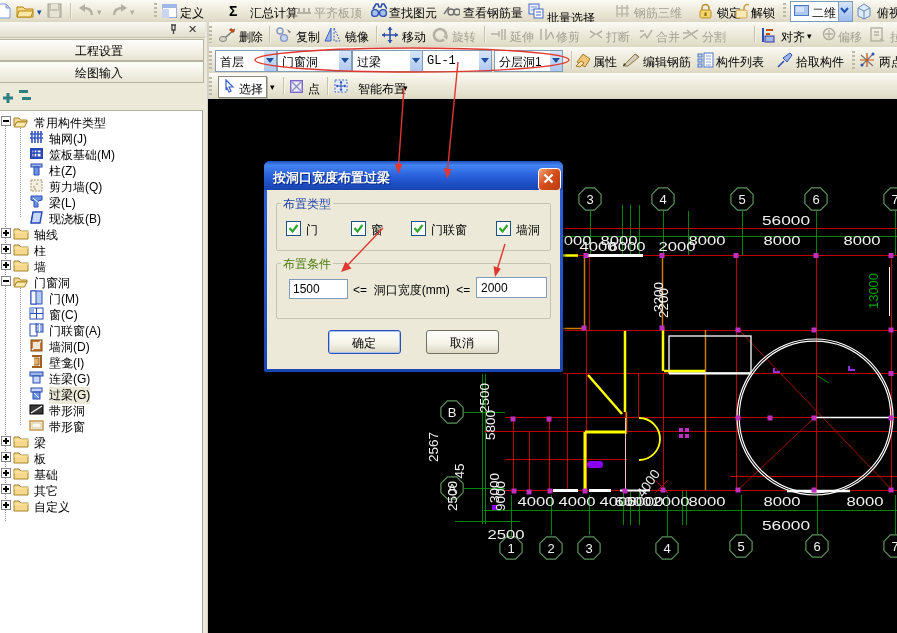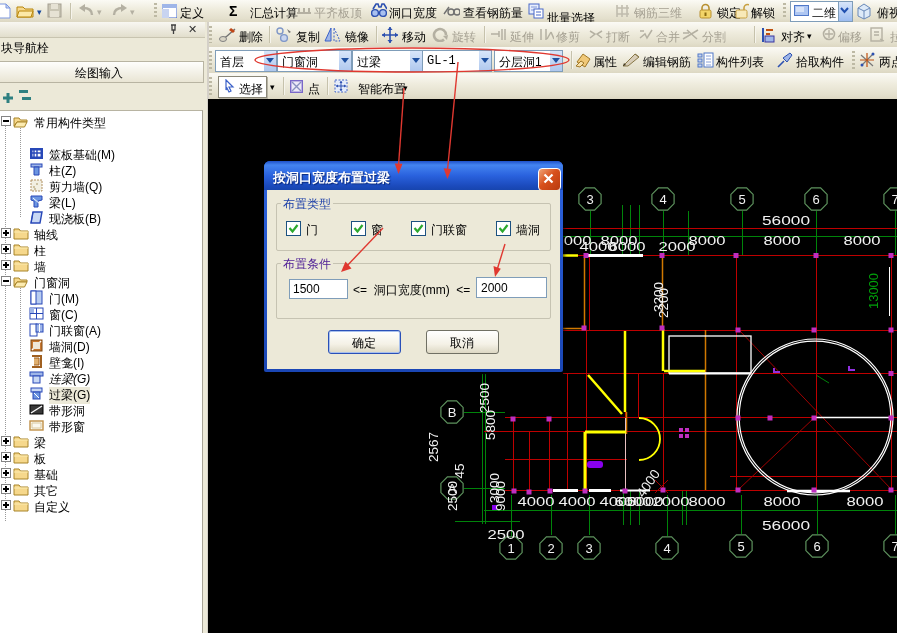--- a/index.html
+++ b/index.html
@@ -69,21 +69,21 @@
 <div class="t" style="left:250px;top:5px;">汇总计算</div>
 <svg class="ico" style="left:296px;top:4px;" width="16" height="14" viewBox="0 0 16 14">
       <path d="M1 9h14M3 9V4m5 5V4m5 5V4" stroke="#B4B0A2" stroke-width="2"></path>
     </svg>
 <div class="t grey" style="left:314px;top:5px;">平齐板顶</div>
 <svg class="ico" style="left:371px;top:3px;" width="16" height="16" viewBox="0 0 16 16">
       <path d="M2 6l3-5h2l1 3h2l1-3h2l3 5" fill="none" stroke="#2C50B0" stroke-width="1.6"></path>
       <circle cx="4" cy="10" r="3.4" fill="#A8C0F0" stroke="#2C50B0" stroke-width="1.4"></circle>
       <circle cx="12" cy="10" r="3.4" fill="#A8C0F0" stroke="#2C50B0" stroke-width="1.4"></circle>
     </svg>
-<div class="t" style="left:389px;top:5px;">洞口宽度</div>
+<div class="t" style="left:389px;top:5px;">查找图元</div>
 <svg class="ico" style="left:443px;top:6px;" width="17" height="10" viewBox="0 0 17 10">
       <path d="M1 8L6 1" stroke="#707070" stroke-width="1.4" fill="none"></path>
       <circle cx="8" cy="6" r="3" fill="none" stroke="#707070" stroke-width="1.4"></circle>
       <circle cx="14" cy="6" r="3" fill="none" stroke="#707070" stroke-width="1.4"></circle>
     </svg>
 <div class="t" style="left:463px;top:5px;">查看钢筋量</div>
 <svg class="ico" style="left:528px;top:3px;" width="16" height="16" viewBox="0 0 16 16">
       <rect x="1" y="1" width="10" height="10" fill="#E8EEFC" stroke="#4868C8"></rect>
       <path d="M3 4h6M3 7h6" stroke="#8098D8"></path>
       <rect x="6" y="6" width="9" height="9" fill="#fff" stroke="#4868C8"></rect>
@@ -277,20 +277,23 @@
 </div>
 
 <div class="abs" style="left:0;top:22px;width:207px;height:611px;background:#ECE9D8;border-right:2px solid #D4D0C8;">
 <div class="abs" style="left:0;top:0;width:205px;height:15px;background:linear-gradient(180deg,#F8F7F2,#E2DECC);border-bottom:1px solid #C8C4B0;">
   <div class="t" style="left:1px;top:18px;">块导航栓</div>
   <svg class="ico" style="left:168px;top:2px;" width="11" height="11" viewBox="0 0 11 11">
         <path d="M3 1h5M4 1v5h3V1M5.5 6v4" stroke="#404040" stroke-width="1.3" fill="none"></path>
       </svg>
   <div class="t" style="left:188px;top:1px;font-size:11px;color:#303030;">✕</div>
 </div>
+<div class="abs" style="left:0;top:17px;width:203px;height:20px;background:linear-gradient(180deg,#FEFEFC,#E9E5D4);border:1px solid #B8B4A2;border-left:none;">
+  <div class="t" style="left:75px;top:3px;">工程设置</div>
+</div>
 <div class="abs" style="left:0;top:39px;width:203px;height:20px;background:linear-gradient(180deg,#FEFEFC,#E9E5D4);border:1px solid #B8B4A2;border-left:none;">
   <div class="t" style="left:75px;top:3px;">绘图输入</div>
 </div>
 <div class="abs" style="left:0;top:61px;width:203px;height:27px;background:#ECE9D8;">
   <svg class="ico" style="left:2px;top:9px;" width="12" height="12" viewBox="0 0 12 12">
         <path d="M6 1v10M1 6h10" stroke="#2E8080" stroke-width="3"></path>
       </svg>
   <svg class="ico" style="left:17px;top:5px;" width="16" height="16" viewBox="0 0 16 16">
         <rect x="2" y="2" width="9" height="3" fill="#2E8080"></rect>
         <rect x="5" y="9" width="9" height="3" fill="#2E8080"></rect>
@@ -381,20 +384,26 @@
 <div class="dot" style="left:20px;top:170px;height:144px;"></div>
 <div class="trow" style="top:2px;">
         <span class="exp">
           <i></i>
         </span>
         <svg class="fol" width="16" height="15" viewBox="0 0 16 15">
           <use href="#fo"></use>
         </svg>
         <span class="tt0">常用构件类型</span>
       </div>
+<div class="trow" style="top:18px;">
+        <svg class="tico" width="15" height="15" viewBox="0 0 15 15">
+          <use href="#igrid"></use>
+        </svg>
+        <span class="tt1">轴网(J)</span>
+      </div>
 <div class="trow" style="top:34px;">
         <svg class="tico" width="15" height="15" viewBox="0 0 15 15">
           <use href="#iraft"></use>
         </svg>
         <span class="tt1">筮板基础(M)</span>
       </div>
 <div class="trow" style="top:50px;">
         <svg class="tico" width="15" height="15" viewBox="0 0 15 15">
           <use href="#icol"></use>
         </svg>
@@ -480,21 +489,21 @@
           <use href="#ihole"></use>
         </svg>
         <span class="tt1">墙洞(D)</span>
       </div>
 <div class="trow" style="top:242px;">
         <svg class="tico" width="15" height="15" viewBox="0 0 15 15">
           <use href="#iniche"></use>
         </svg>
         <span class="tt1">壁龛(I)</span>
       </div>
-<div class="trow" style="top:258px;font-style:italic;">
+<div class="trow" style="top:258px;">
         <svg class="tico" width="15" height="15" viewBox="0 0 15 15">
           <use href="#ill"></use>
         </svg>
         <span class="tt1">连梁(G)</span>
       </div>
 <div class="trow" style="top:274px;">
         <svg class="tico" width="15" height="15" viewBox="0 0 15 15">
           <use href="#igl"></use>
         </svg>
         <span class="tt1" style="background:#ECE9D8;">过梁(G)</span>
@@ -773,21 +782,21 @@
         </svg>
       </div>
     <div class="t" style="left:164px;top:32px;">门联窗</div>
     <div class="chk" style="left:229px;top:31px;">
         <svg width="11" height="11" viewBox="0 0 11 11">
           <path d="M1.5 5l3 3.5L9.5 2" fill="none" stroke="#2DA82D" stroke-width="2.2"></path>
         </svg>
       </div>
     <div class="t" style="left:249px;top:32px;">墙洞</div>
     <div class="abs" style="left:9px;top:73px;width:273px;height:54px;border:1px solid #C6C3B2;border-radius:2px;"></div>
-    <div class="t" style="left:14px;top:66px;color:#4c1d95;background:#ECE9D8;padding:0 2px;">布置条件</div>
+    <div class="t" style="left:14px;top:66px;color:#4d7c0f;background:#ECE9D8;padding:0 2px;">布置条件</div>
     <div class="abs" style="left:22px;top:89px;width:57px;height:18px;background:#fff;border:1px solid #7F9DB9;">
         <div class="t" style="left:3px;top:2px;">1500</div>
       </div>
     <div class="t" style="left:86px;top:92px;">&lt;=&nbsp;&nbsp;洞口宽度(mm)&nbsp;&nbsp;&lt;=</div>
     <div class="abs" style="left:209px;top:87px;width:69px;height:19px;background:#fff;border:1px solid #7F9DB9;">
         <div class="t" style="left:4px;top:3px;">2000</div>
       </div>
     <div class="abs" style="left:61px;top:140px;width:71px;height:22px;background:linear-gradient(180deg,#FFFFFF,#F4F1E6 60%,#DDD8C4);border:1px solid #2A50B8;border-radius:3px;box-shadow:0 0 0 1px #A8C0EC inset;">
       <div class="t" style="left:23px;top:4px;">确定</div>
     </div>

